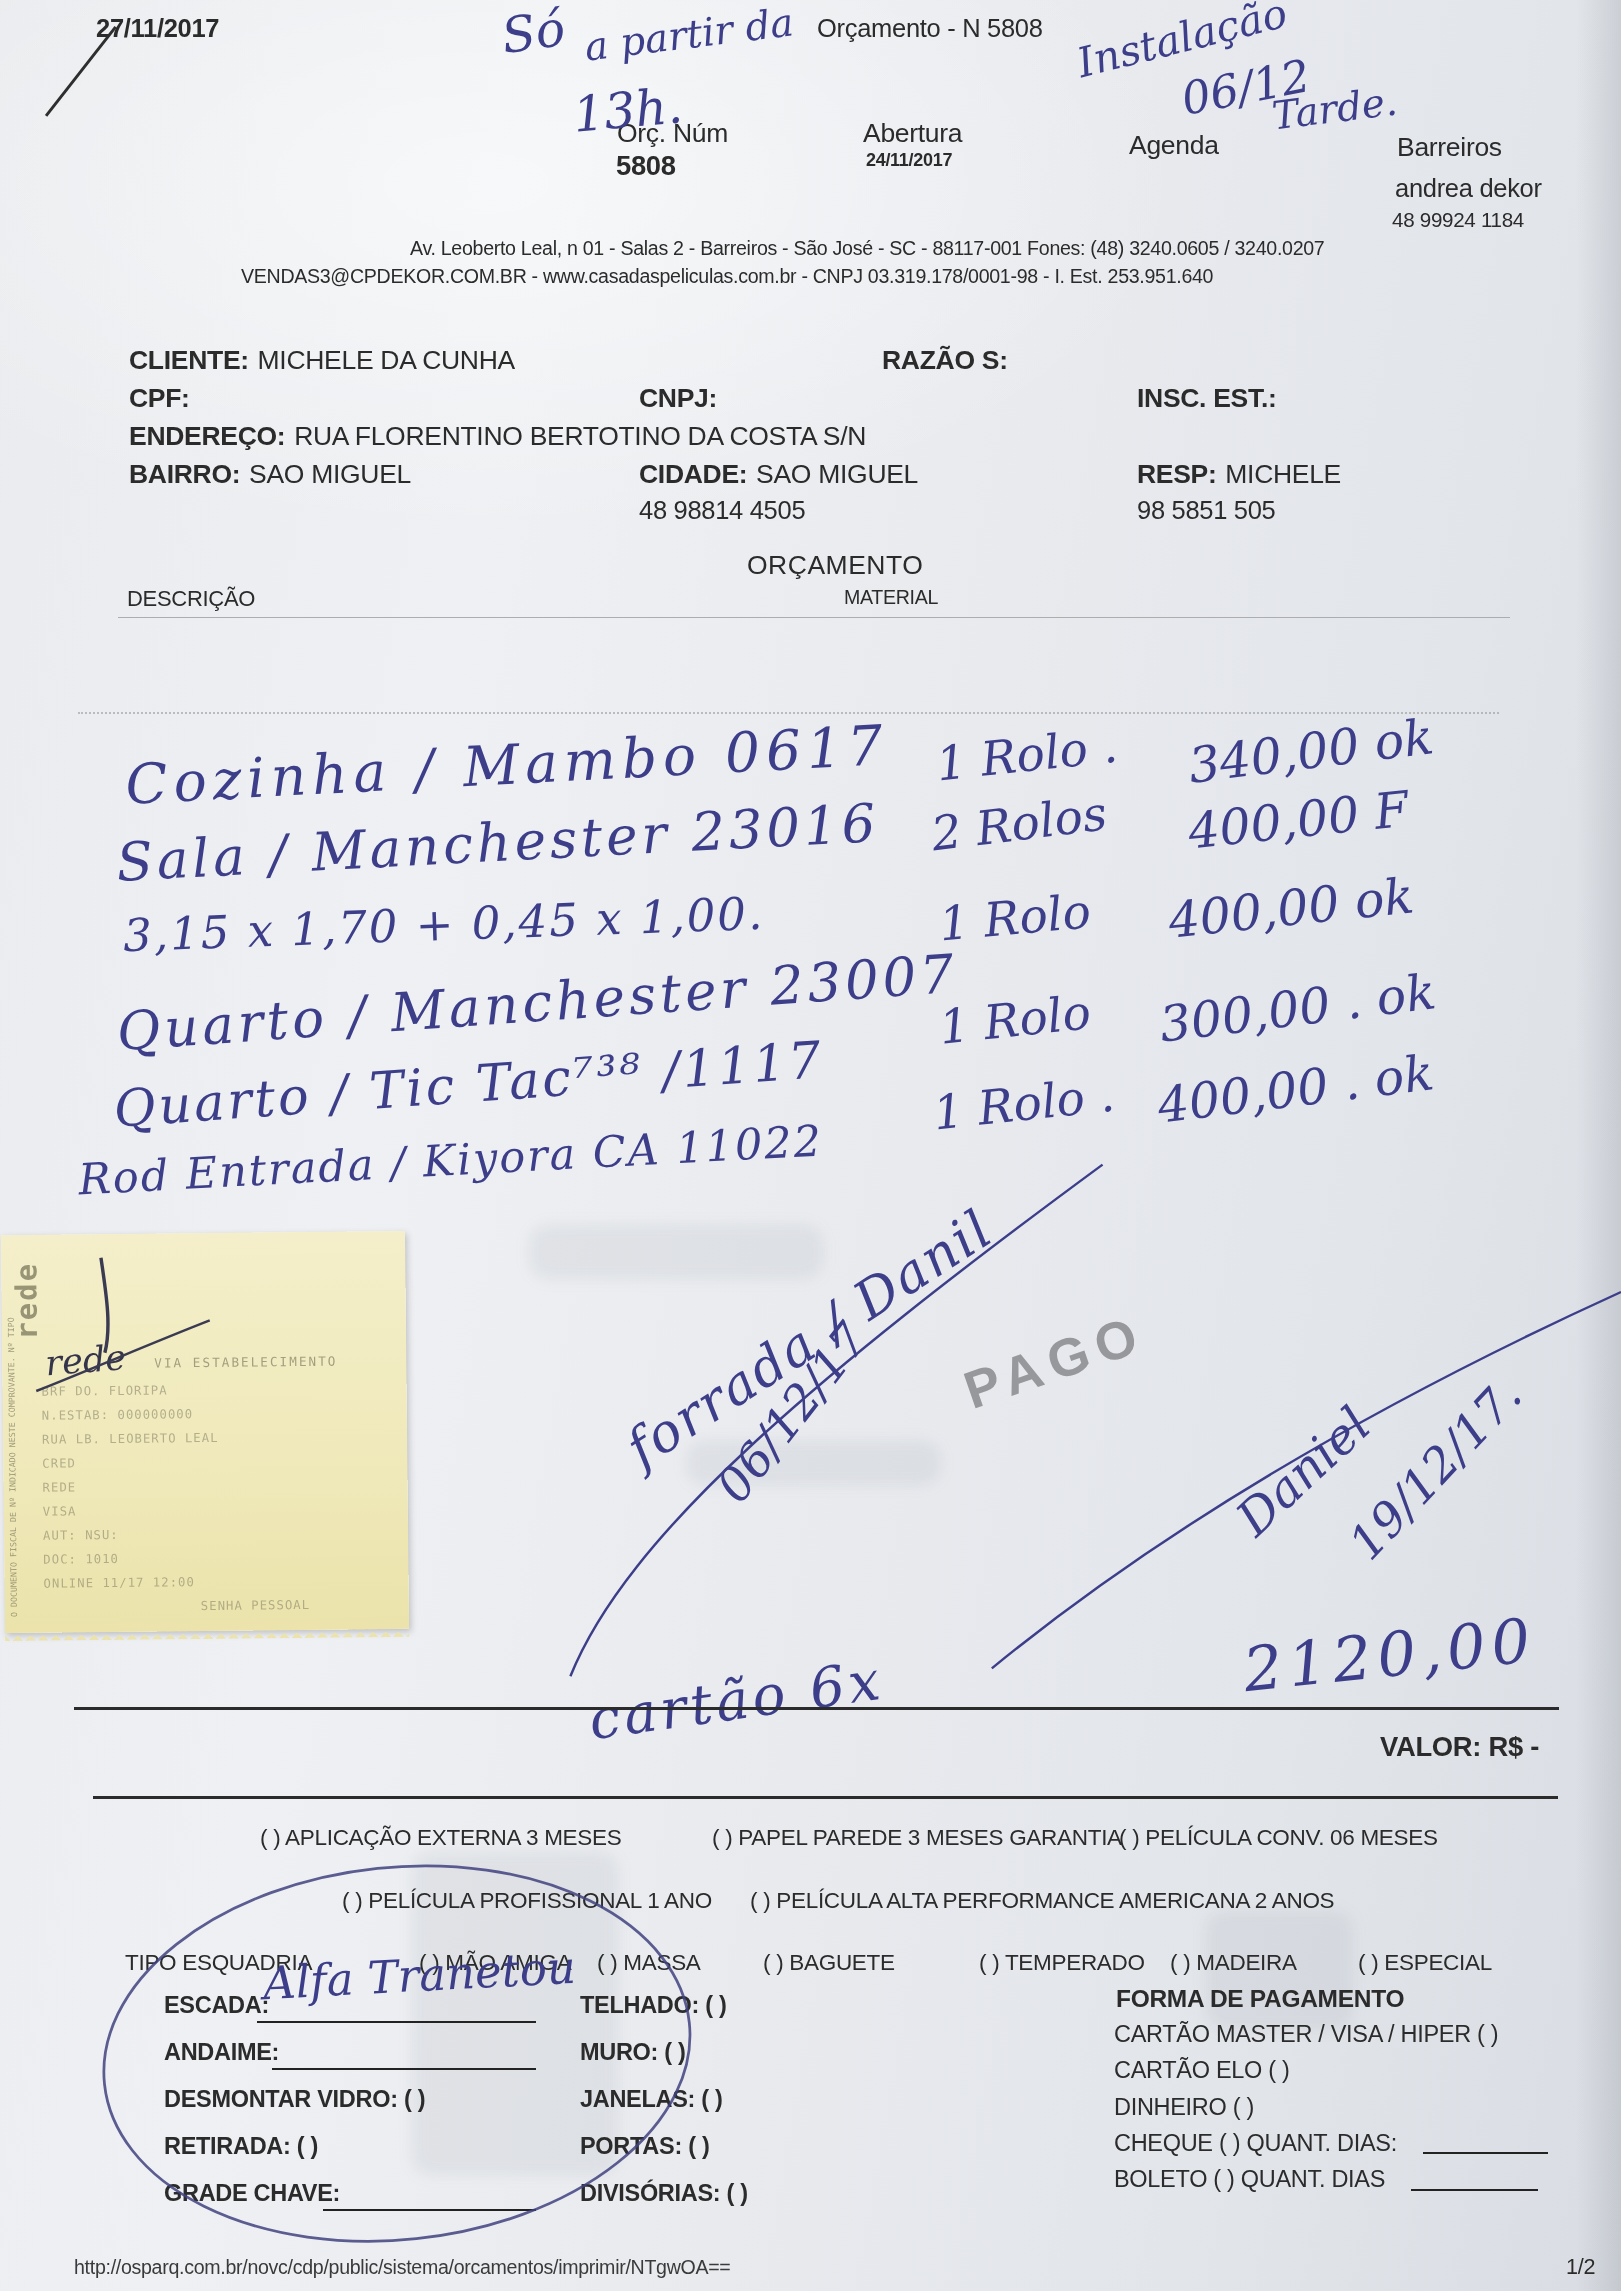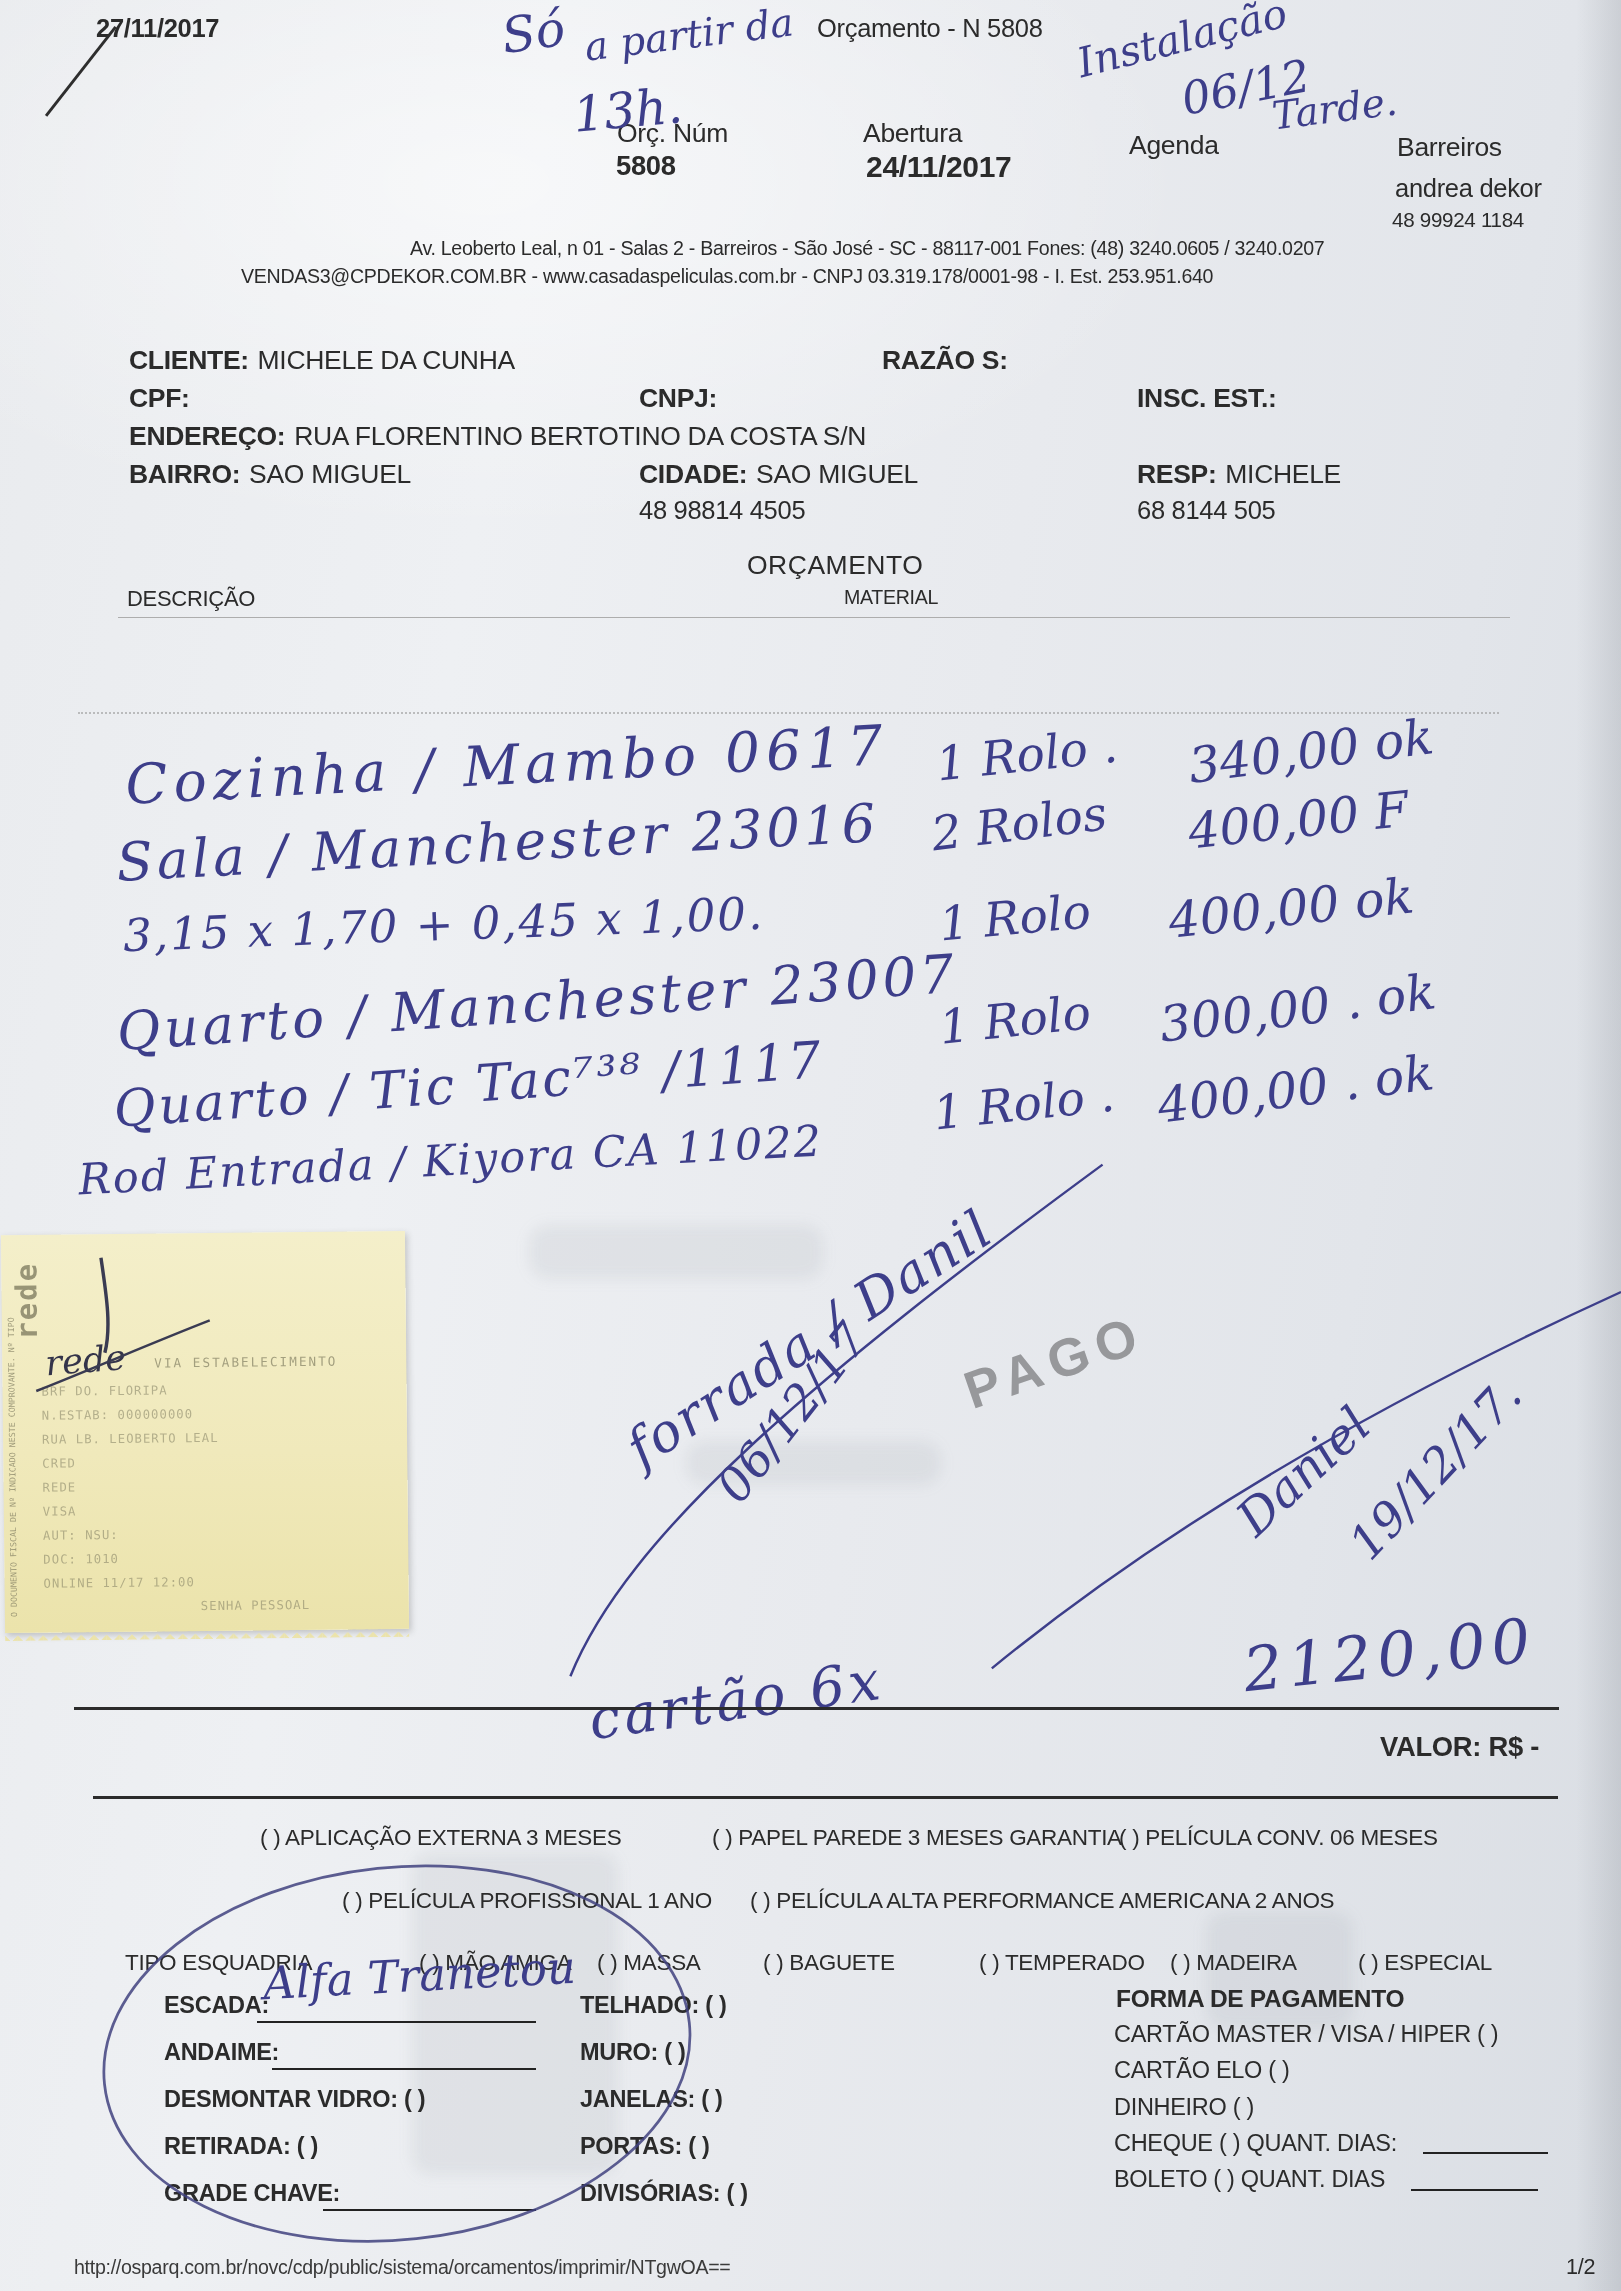--- a/index.html
+++ b/index.html
@@ -54,21 +54,21 @@
   <div class="smudge" style="left:686px;top:1441px;width:255px;height:44px"></div>
   <div class="smudge" style="left:412px;top:1852px;width:206px;height:323px"></div>
   <div class="smudge" style="left:1206px;top:1911px;width:147px;height:118px"></div>
 
   <div class="p printed b" style="left:96px;top:13.7px;font-size:25.5px">27/11/2017</div>
   <div class="p printed" style="left:817px;top:13.7px;font-size:25.5px">Orçamento - N 5808</div>
 
   <div class="p printed" style="left:617px;top:118px;font-size:26.5px">Orç. Núm</div>
   <div class="p printed b" style="left:616px;top:150px;font-size:27.4px">5808</div>
   <div class="p printed" style="left:863px;top:118px;font-size:26.5px">Abertura</div>
-  <div class="p printed b" style="left:866px;top:150px;font-size:30px">24/11/2017</div>
+  <div class="p printed b" style="left:866px;top:150px;font-size:18px">24/11/2017</div>
   <div class="p printed" style="left:1129px;top:130px;font-size:26.5px">Agenda</div>
   <div class="p printed" style="left:1397px;top:132px;font-size:26.5px">Barreiros</div>
   <div class="p printed" style="left:1395px;top:174px;font-size:25.5px">andrea dekor</div>
   <div class="p printed" style="left:1392px;top:208px;font-size:20.6px">48 99924 1184</div>
 
   <div class="p printed" style="left:410px;top:237px;font-size:19.6px">Av. Leoberto Leal, n 01 - Salas 2 - Barreiros - São José - SC - 88117-001 Fones: (48) 3240.0605 / 3240.0207</div>
   <div class="p printed" style="left:241px;top:265px;font-size:19.6px">VENDAS3@CPDEKOR.COM.BR - www.casadaspeliculas.com.br - CNPJ 03.319.178/0001-98 - I. Est. 253.951.640</div>
 
   <div class="p hw" style="left:502px;top:3.9px;font-size:49px;transform:rotate(-8deg)">Só</div>
   <div class="p hw" style="left:584px;top:11.8px;font-size:39px;transform:rotate(-7deg)">a partir da</div>
@@ -94,21 +94,21 @@
     <span class="lbl">BAIRRO:</span><span>SAO MIGUEL</span>
   </div>
   <div class="p printed" style="left:639px;top:459px;font-size:26.5px">
     <span class="lbl">CIDADE:</span><span>SAO MIGUEL</span>
   </div>
   <div class="p printed" style="left:1137px;top:459px;font-size:26.5px">
     <span class="lbl">RESP:</span><span>MICHELE</span>
   </div>
 
   <div class="p printed" style="left:639px;top:496px;font-size:25.5px">48 98814 4505</div>
-  <div class="p printed" style="left:1137px;top:496px;font-size:25.5px">68 8144 505</div>
+  <div class="p printed" style="left:1137px;top:496px;font-size:25.5px">98 5851 505</div>
 
   <div class="p printed" style="left:747px;top:550px;font-size:26.5px;letter-spacing:0.5px">ORÇAMENTO</div>
   <div class="p printed" style="left:127px;top:586px;font-size:22px">DESCRIÇÃO</div>
   <div class="p printed" style="left:844px;top:586px;font-size:19.6px">MATERIAL</div>
   <div class="thinrule" style="left:118px;top:617px;width:1392px"></div>
   <div class="dotrule" style="left:78px;top:712px;width:1421px"></div>
 
   <div class="p hw" style="left:125px;top:733px;font-size:55px;letter-spacing:5.9px;transform:rotate(-3deg)">Cozinha / Mambo 0617</div>
   <div class="p hw" style="left:936px;top:727px;font-size:47px;transform:rotate(-6deg)">1 Rolo .</div>
   <div class="p hw" style="left:1188px;top:723px;font-size:49px;transform:rotate(-7deg)">340,00 ok</div>

